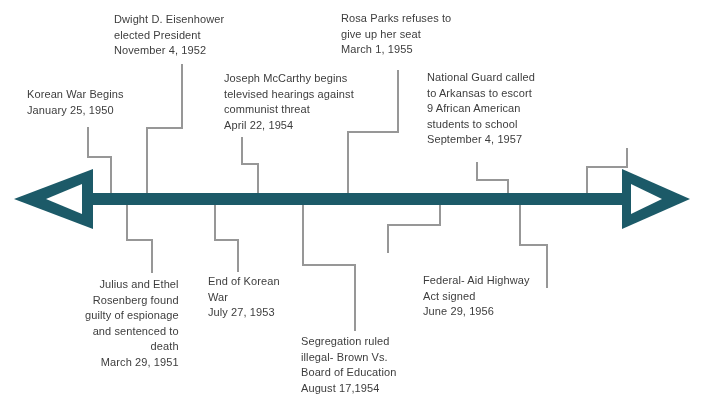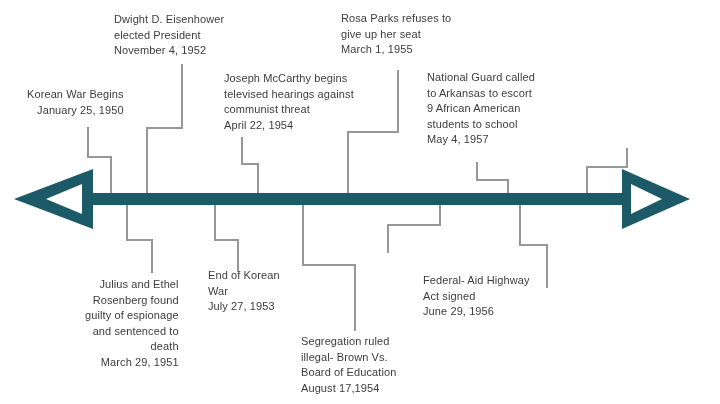--- a/index.html
+++ b/index.html
@@ -24,28 +24,28 @@
     height: 404px;
   }
   .ev {
     position: absolute;
     font-size: 11px;
     line-height: 15.5px;
     color: #3d3d3d;
     white-space: pre-line;
     letter-spacing: 0.1px;
   }
-  #ev-korean-war      { left: 27px;  top: 87px; text-align: right;  }
+  #ev-korean-war      { left: 27px;  top: 87px;  }
   #ev-eisenhower      { left: 114px; top: 12px;  }
   #ev-mccarthy        { left: 184px; top: 71px; margin-left: 40px;  }
   #ev-rosa-parks      { left: 341px; top: 11px;  }
   #ev-national-guard  { left: 427px; top: 70px;  }
   #ev-alaska          { left: 590px; top: 24px;  }
   #ev-rosenberg       { left: 85px;  top: 277px; text-align: right; }
-  #ev-end-korean      { left: 208px; top: 268px; }
+  #ev-end-korean      { left: 208px; top: 274px; }
   #ev-segregation     { left: 301px; top: 334px; }
   #ev-federal-highway { left: 375px; top: 273px; margin-left: 48px; }
   #ev-satellite       { left: 512px; top: 293px; }
 </style>
 </head>
 <body>
 
 <div class="canvas">
 
   <svg class="timeline-svg" viewBox="0 0 720 404">
@@ -81,21 +81,21 @@
 televised hearings against
 communist threat
 April 22, 1954</div>
   <div class="ev" id="ev-rosa-parks">Rosa Parks refuses to
 give up her seat
 March 1, 1955</div>
   <div class="ev" id="ev-national-guard">National Guard called
 to Arkansas to escort
 9 African American
 students to school
-May 4, 1957</div>
+September 4, 1957</div>
 
   <div class="ev" id="ev-rosenberg">Julius and Ethel
 Rosenberg found
 guilty of espionage
 and sentenced to
 death
 March 29, 1951</div>
   <div class="ev" id="ev-end-korean">End of Korean
 War
 July 27, 1953</div>

